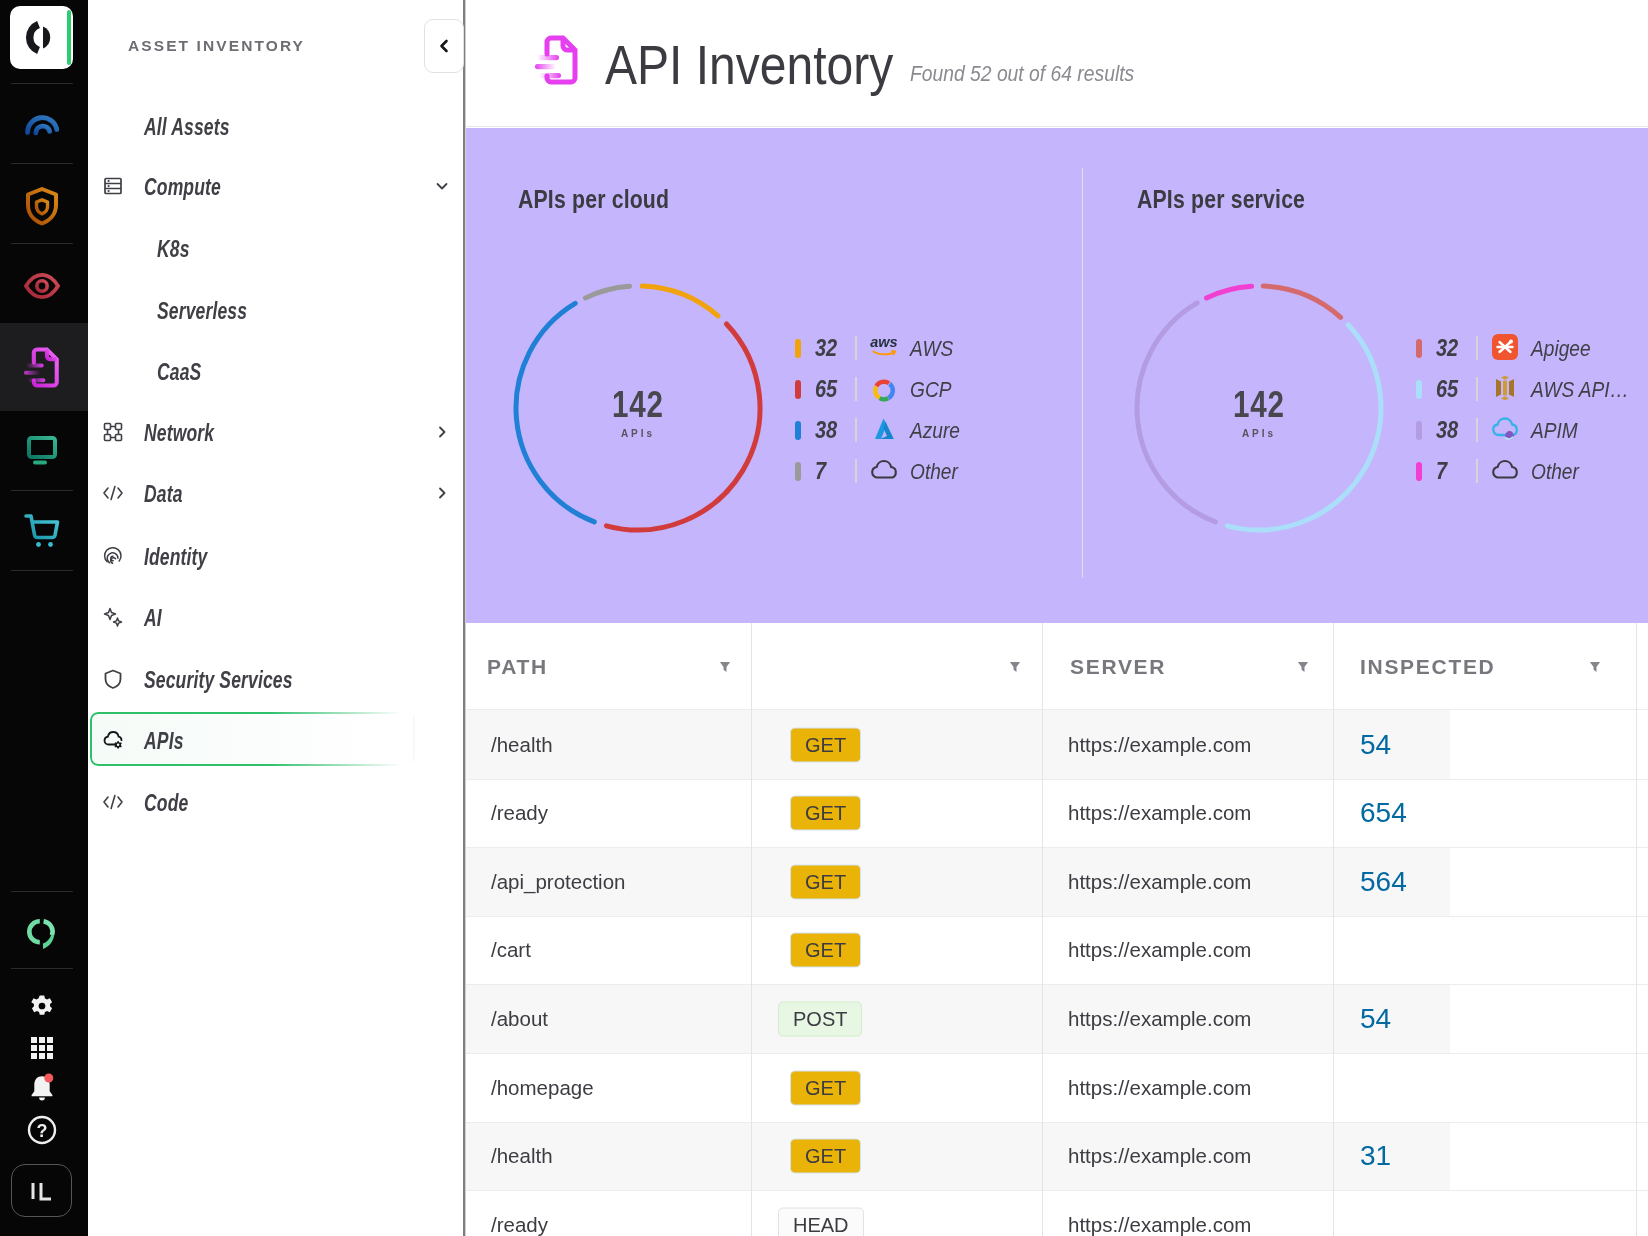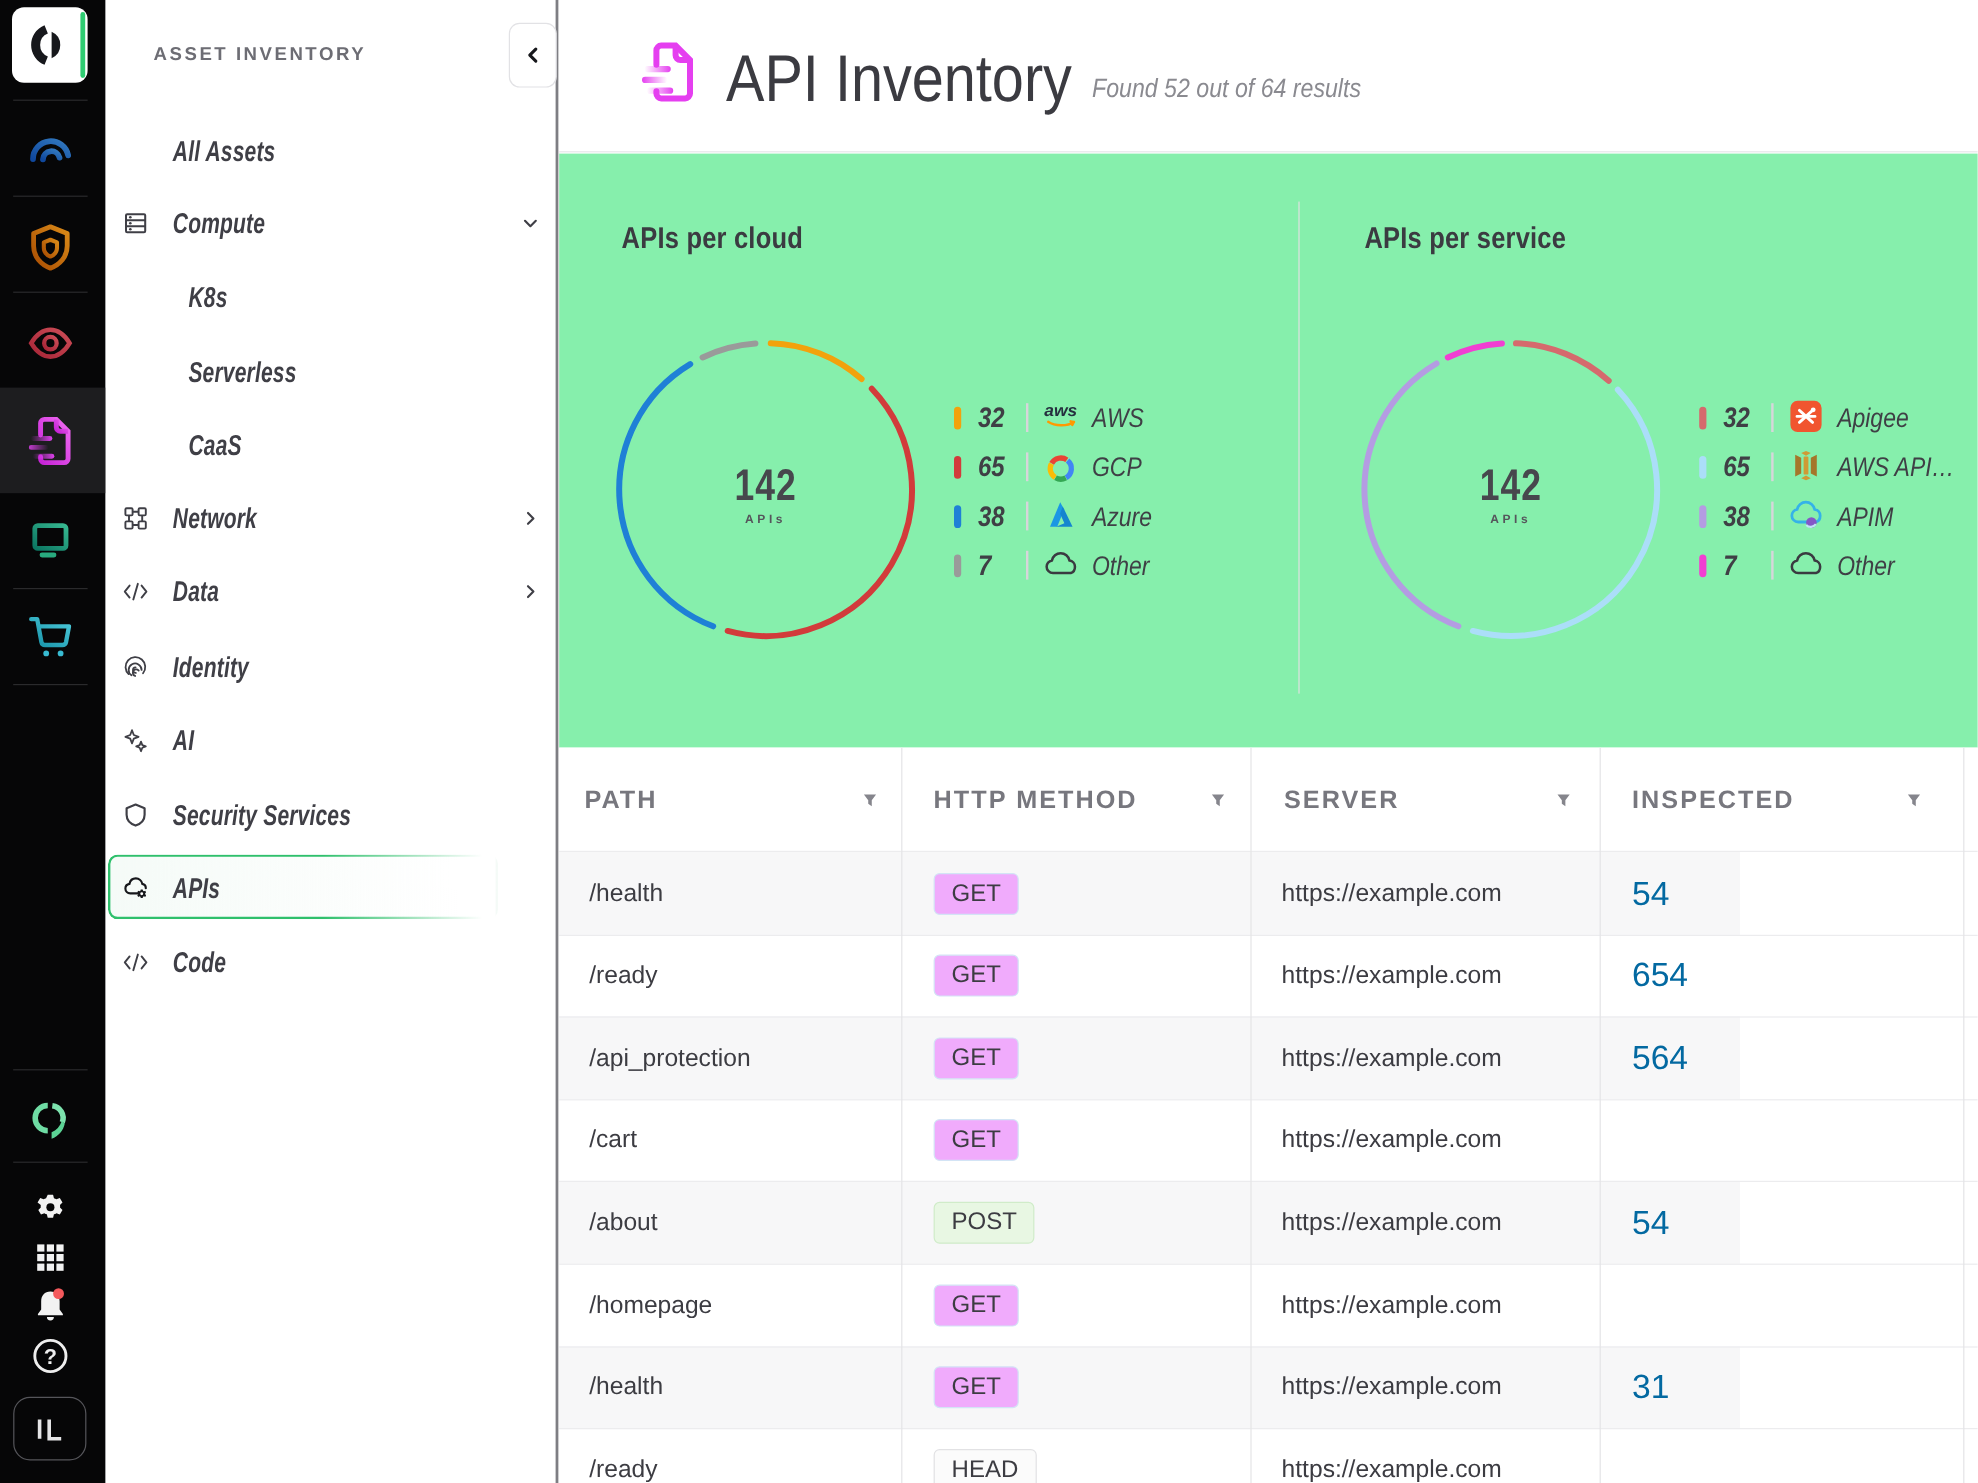--- a/index.html
+++ b/index.html
@@ -30,21 +30,21 @@
 }
 #apisel .bord { position:absolute; inset:-2px; border-radius:8px;
   border:2px solid #2fc06c;
   -webkit-mask:linear-gradient(to right,#000 55%, transparent 96%); }
 
 #main { position:absolute; left:466px; top:0; width:1182px; height:1236px; background:#fff; }
 #phead { position:absolute; left:0; top:0; width:1182px; height:127px; background:#fff; border-bottom:1px solid #e7e7e9; }
 #ptitle { position:absolute; left:139px; top:33px; font-size:55px; color:#3b3b41; transform:scaleX(.873); transform-origin:0 0; white-space:nowrap; }
 #psub { position:absolute; left:444px; top:61px; font-size:22px; font-style:italic; color:#8a8a90; transform:scaleX(.877); transform-origin:0 0; white-space:nowrap; }
 #pheadicon { position:absolute; left:69px; top:34px; width:44px; height:52px; }
-#charts { position:absolute; left:0; top:128px; width:1182px; height:495px; background:#86efac; }
+#charts { position:absolute; left:0; top:128px; width:1182px; height:495px; background:#c4b5fd; }
 .ctitle { position:absolute; top:57px; font-size:25px; font-weight:bold; color:#3b3b41; letter-spacing:.2px; transform:scaleX(.85); transform-origin:0 0; white-space:nowrap; }
 #cdiv { position:absolute; left:616px; top:40px; width:1px; height:410px; background:#e0e0e2; }
 .donut { position:absolute; top:140px; width:280px; height:280px; }
 .dcenter { position:absolute; top:140px; width:280px; height:280px; text-align:center; }
 .dnum { margin-top:116px; font-size:37px; font-weight:bold; color:#47474d; letter-spacing:1px; transform:scaleX(.8); }
 .dlab { margin-top:2px; font-size:10px; font-weight:bold; letter-spacing:3px; color:#55555b; }
 .legend { position:absolute; width:260px; }
 .lrow { position:absolute; left:0; height:30px; width:260px;font-style:italic; }
 .lmark { position:absolute; left:0; top:6px; width:6px; height:19px; border-radius:3px; }
 .lcount { position:absolute; left:20px; top:2px; font-size:23.5px; font-weight:bold; color:#3f3f45; transform:scaleX(.85); transform-origin:0 0; }
@@ -54,21 +54,21 @@
 
 #table { position:absolute; left:0; top:623px; width:1182px; height:613px; background:#fff; }
 .th { position:absolute; top:0; height:87px; line-height:88px; font-size:21px; font-weight:bold; letter-spacing:1.7px; color:#77777e; }
 .funnel { position:absolute; top:38px; width:12px; height:12px; }
 .row { position:absolute; left:0; width:984px; height:69px; }
 .row.odd { background:#f7f7f8; }
 .row .c1 { position:absolute; left:25px; top:50%; transform:translateY(-50%); font-size:20.5px; color:#3c3c42; }
 .row .c3 { position:absolute; left:602px; top:50%; transform:translateY(-50%); font-size:20.5px; color:#3c3c42; }
 .row .c4 { position:absolute; left:894px; top:50%; transform:translateY(-50%); font-size:28px; color:#0369a1; }
 .badge { position:absolute; left:312px; top:50%; transform:translateY(-50%); height:35px; line-height:33px; padding:0 14px; border-radius:5px; font-size:20px; color:#3c3c42; }
-.bget { background:#f0abfc; border:1px solid #d3e4f5; }
+.bget { background:#eab308; border:1px solid #d3e4f5;margin-left:12px; }
 .bpost { background:#e8f7e3; border:1px solid #d0ecc9; }
 .bhead { background:#fbfbfb; border:1px solid #e2e2e4; }
 .colline { position:absolute; top:0; width:1px; height:613px; background:#e4e4e6; }
 .rowline { position:absolute; left:0; width:1182px; height:1px; background:#ececee; }
 </style>
 </head>
 <body>
 <div id="rail">
   <div id="logobox">
     <svg width="63" height="63" viewBox="0 0 63 63">
@@ -515,21 +515,20 @@
     <div class="rowline" style="top:292.8px"></div>
     <div class="rowline" style="top:361.4px"></div>
     <div class="rowline" style="top:430px"></div>
     <div class="rowline" style="top:498.6px"></div>
     <div class="rowline" style="top:567.2px"></div>
     <div class="colline" style="left:285px"></div>
     <div class="colline" style="left:576px"></div>
     <div class="colline" style="left:867px"></div>
     <div class="colline" style="left:1170px"></div>
     <span class="th" style="left:21px">PATH</span>
-    <span class="th" style="left:312px">HTTP METHOD</span>
     <span class="th" style="left:604px">SERVER</span>
     <span class="th" style="left:894px">INSPECTED</span>
     <svg class="funnel" style="left:253px" viewBox="0 0 13 13">
         <path d="M1 1.2 H12 L8.1 6.4 V11.8 L4.9 9.6 V6.4 Z" fill="#85858c"></path>
       </svg>
     <svg class="funnel" style="left:543px" viewBox="0 0 13 13">
         <path d="M1 1.2 H12 L8.1 6.4 V11.8 L4.9 9.6 V6.4 Z" fill="#85858c"></path>
       </svg>
     <svg class="funnel" style="left:831px" viewBox="0 0 13 13">
         <path d="M1 1.2 H12 L8.1 6.4 V11.8 L4.9 9.6 V6.4 Z" fill="#85858c"></path>

